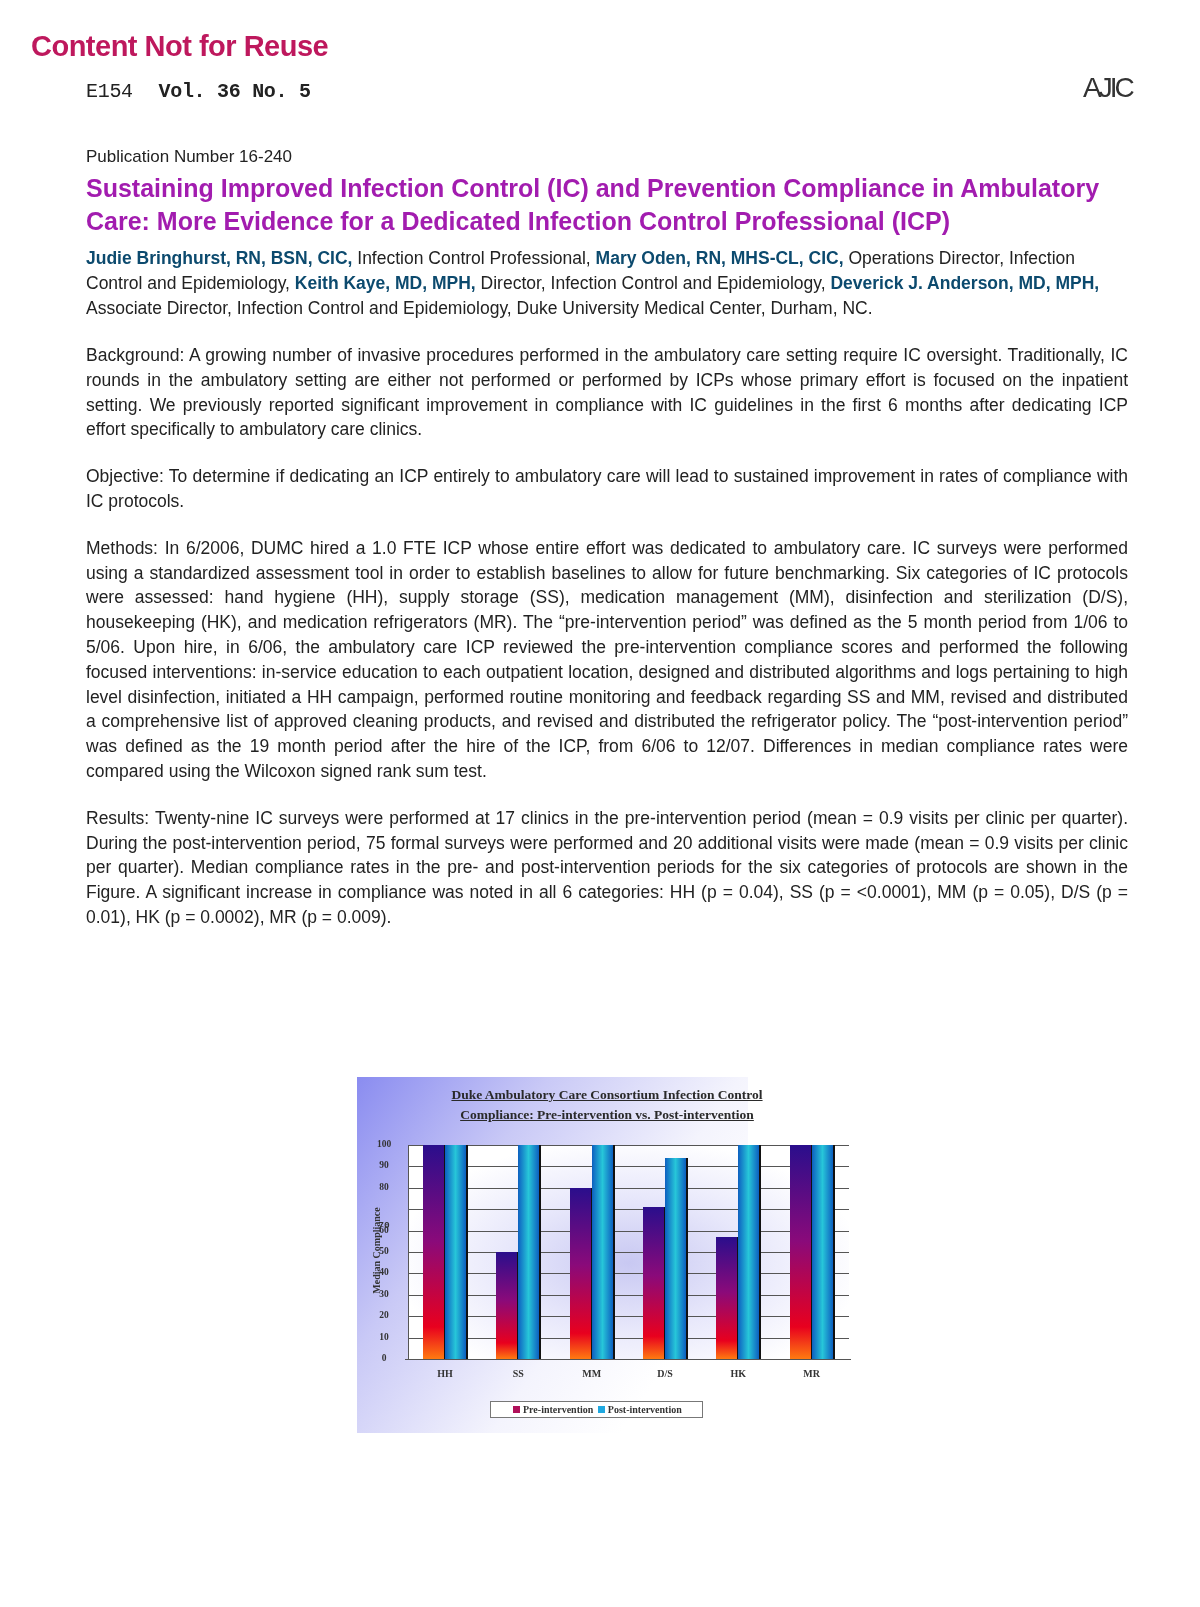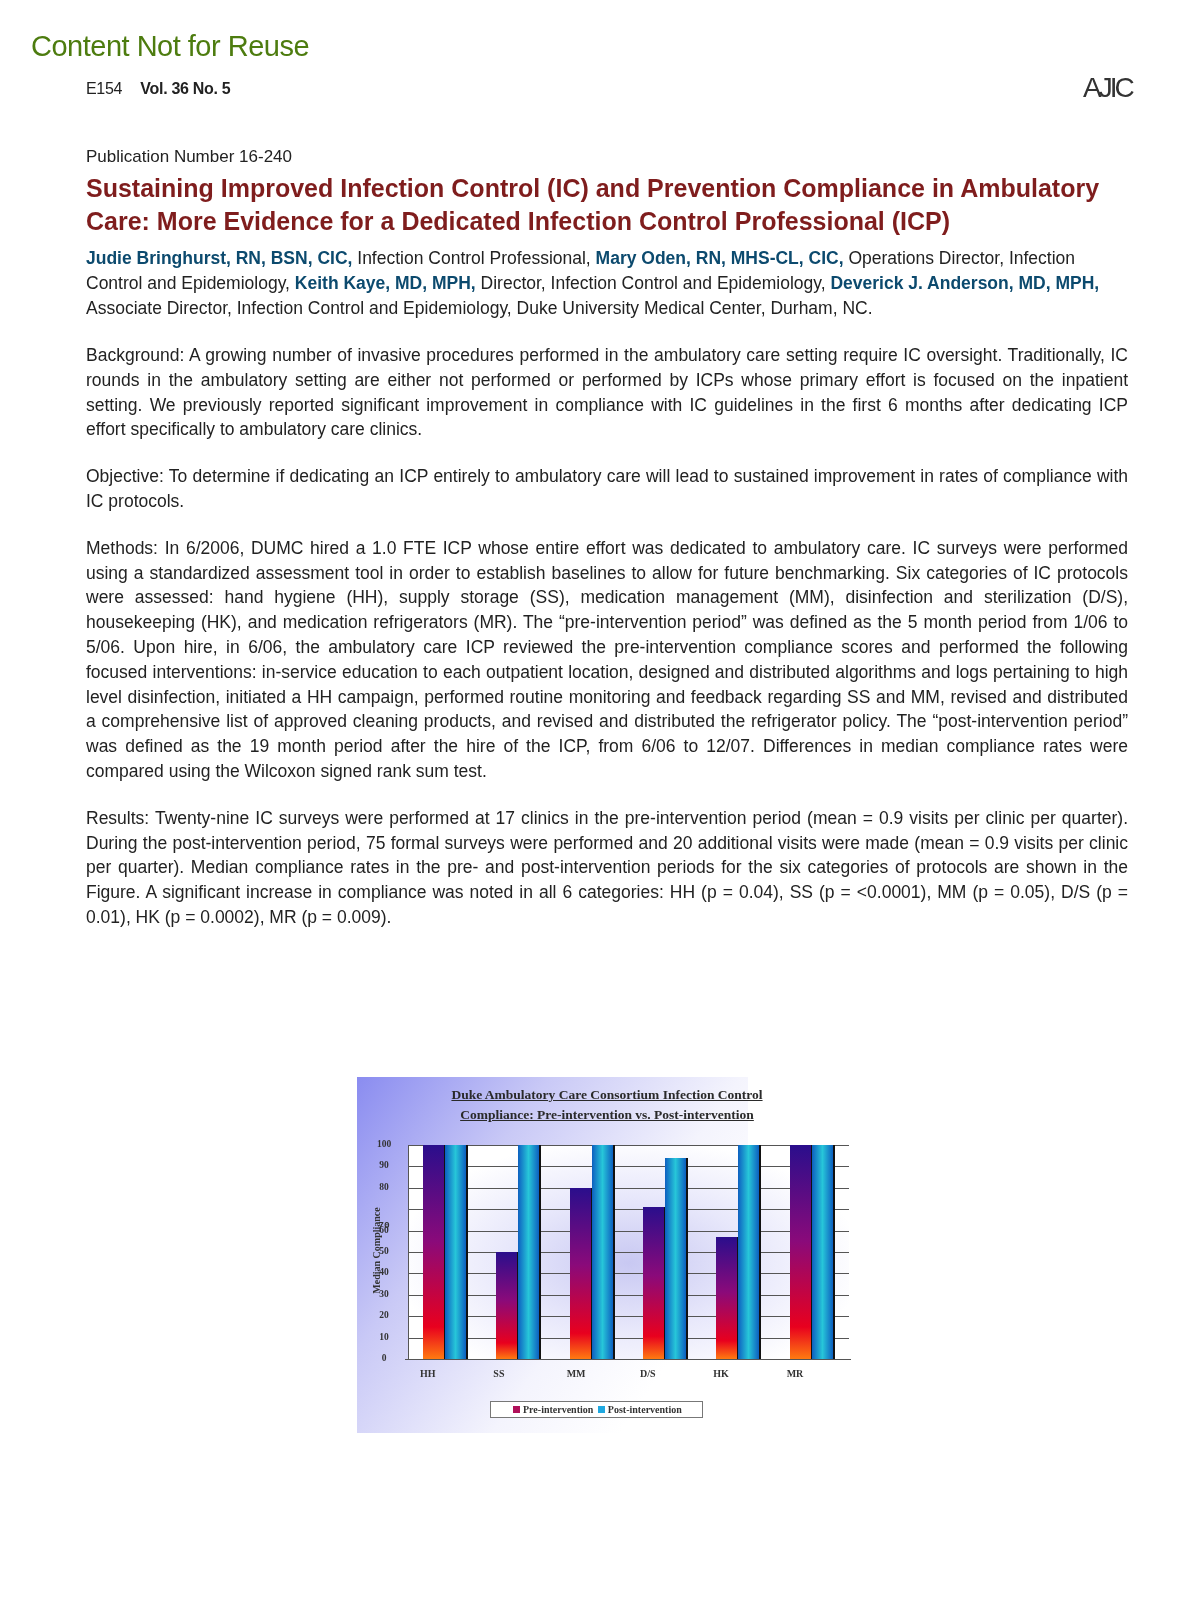--- a/index.html
+++ b/index.html
@@ -1,28 +1,28 @@
 <!DOCTYPE html>
 <html><head>
 <meta charset="utf-8">
 <style>
   html, body { margin: 0; padding: 0; background: #ffffff; }
   body { width: 1200px; height: 1607px; position: relative; overflow: hidden;
          font-family: "Liberation Sans", sans-serif; color: #111; }
-  .watermark { position: absolute; left: 31px; top: 30px; font-size: 29px; color: #4d7c0f;
-               letter-spacing: -0.5px; }
-  .running-head { position: absolute; left: 86px; top: 80px; font-family: Liberation Sans, sans-serif;
-                  font-size: 16px; color: #222; letter-spacing: -0.3px; }
+  .watermark { position: absolute; left: 31px; top: 30px; font-size: 29px; color: #be185d;
+               letter-spacing: -0.5px; font-weight: bold; }
+  .running-head { position: absolute; left: 86px; top: 80px; font-family: Liberation Mono, monospace;
+                  font-size: 20px; color: #222; letter-spacing: -0.3px; }
   .running-head .page { margin-right: 14px; }
   .running-head .vol { font-weight: bold; }
   .journal-logo { position: absolute; left: 1083px; top: 72px; font-size: 28px; color: #333;
                   letter-spacing: -3px; }
   .content { position: absolute; left: 86px; top: 146px; width: 1042px; }
   .pubnum { font-size: 17px; color: #222; line-height: 22px; }
-  .title { font-size: 25px; font-weight: bold; line-height: 33px; margin: 4px 0 8px 0; color: #7f1d1d; }
+  .title { font-size: 25px; font-weight: bold; line-height: 33px; margin: 4px 0 8px 0; color: #a21caf; }
   .authors { font-size: 17.5px; line-height: 25px; color: #222; margin-bottom: 22px; }
   .authors b { color: #0c4a6e; }
   .para { font-size: 17.5px; line-height: 24.8px; color: #222; margin: 0 0 22px 0;
           text-align: justify; }
   
   .chart { position: absolute; left: 357px; top: 1077px; width: 391px; height: 356px;
            background: linear-gradient(125deg, #8a8cf0 0%, #c9c9f6 30%, #f4f4fd 60%, #ffffff 80%); }
   .chart-title { position: absolute; left: 0; width: 500px; top: 8px; text-align: center;
                  font-family: "Liberation Serif", serif; font-weight: bold; font-size: 13.5px;
                  line-height: 20px; color: #2a2a2a; text-decoration: underline; }
@@ -32,21 +32,21 @@
   .ytick { position: absolute; left: 10px; width: 34px; text-align: center;
            font-family: "Liberation Serif", serif; font-weight: bold; font-size: 9.5px; color: #333; }
   .yaxis { position: absolute; left: 51px; top: 68px; width: 1px; height: 215px; background: #555; }
   .xaxis { position: absolute; left: 48px; top: 282px; width: 446px; height: 1px; background: #555; }
   .ylabel { position: absolute; left: -36px; top: 168px; width: 110px; transform: rotate(-90deg);
             font-family: "Liberation Serif", serif; font-weight: bold; font-size: 10px; color: #333;
             text-align: center; }
   .bar { position: absolute; bottom: 74px; width: 21px; box-shadow: 2px 0 0 #111; }
   .bar.pre { background: linear-gradient(to bottom, #2a0e8c 0%, #8a0a7a 45%, #e8001e 85%, #ff7a10 100%); }
   .bar.post { background: linear-gradient(to right, #0d5fc0 0%, #27c6d9 50%, #0d5fc0 100%); }
-  .xcat { position: absolute; top: 291px; width: 50px; 
+  .xcat { position: absolute; top: 291px; width: 50px; text-align: center;
           font-family: "Liberation Serif", serif; font-weight: bold; font-size: 10px; color: #333; }
   .legend { position: absolute; left: 133px; top: 324px; border: 1px solid #777; background: #fff;
             padding: 2px 20px; font-family: "Liberation Serif", serif; font-weight: bold; font-size: 10px;
             color: #333; white-space: nowrap; }
   .legend .sw { display: inline-block; width: 7px; height: 7px; margin: 0 3px 0 2px; vertical-align: 0; }
 </style>
 </head>
 <body>
 
 <div class="watermark">Content Not for Reuse</div>

